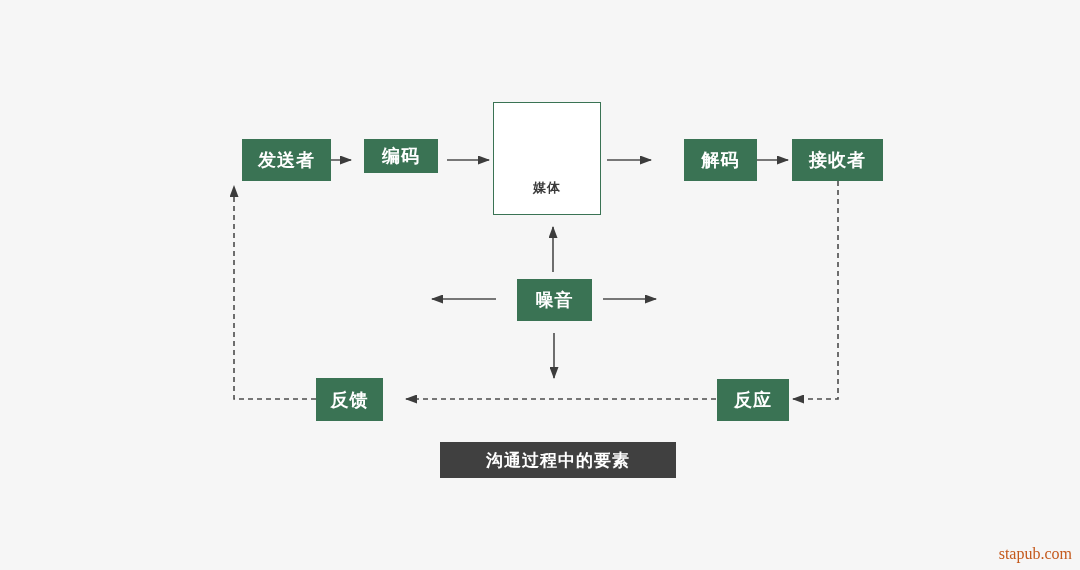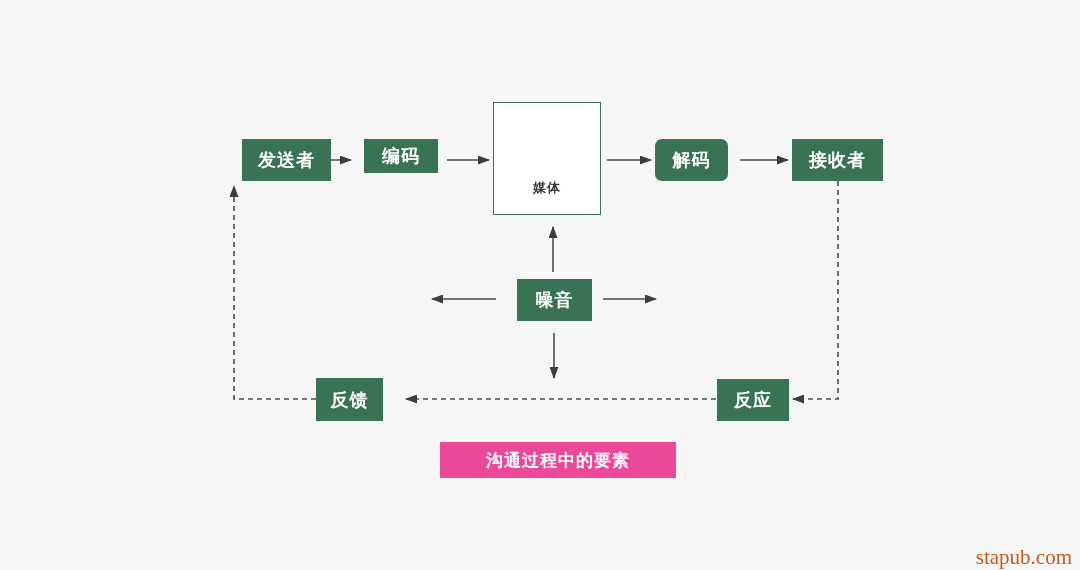--- a/index.html
+++ b/index.html
@@ -33,21 +33,21 @@
     font-weight: bold;
     font-size: 18px;
     letter-spacing: 1px;
     display: flex;
     align-items: center;
     justify-content: center;
     white-space: nowrap;
   }
   #n-sender   { left: 197px; top: 139px; width: 89px; height: 42px; margin-left: 45px; }
   #n-encode   { left: 364px; top: 139px; width: 74px; height: 34px; }
-  #n-decode   { left: 655px; top: 139px; width: 73px; height: 42px; border-radius: 7px; }
+  #n-decode   { left: 684px; top: 139px; width: 73px; height: 42px; }
   #n-receiver { left: 792px; top: 139px; width: 91px; height: 42px; }
   #n-noise    { left: 517px; top: 279px; width: 75px; height: 42px; }
   #n-feedback { left: 316px; top: 378px; width: 67px; height: 43px; }
   #n-reaction { left: 717px; top: 379px; width: 72px; height: 42px; }
 
   #media-box {
     position: absolute;
     left: 493px; top: 102px;
     width: 108px; height: 113px;
     background: #ffffff;
@@ -63,34 +63,34 @@
     text-align: center;
     font-weight: bold;
     font-size: 13px;
     color: #3a3a3a;
     letter-spacing: 1px;
   }
   #title-bar {
     position: absolute;
     left: 440px; top: 442px;
     width: 236px; height: 36px;
-    background: #ec4899;
+    background: #404040;
     color: #ffffff;
     font-weight: bold;
     font-size: 17px;
     letter-spacing: 1px;
     display: flex;
     align-items: center;
     justify-content: center;
   }
   #watermark {
     position: absolute;
     right: 8px; top: 545px;
     font-family: "Liberation Serif", serif;
-    font-size: 21px;
+    font-size: 16px;
     color: #c4591c;
   }
 </style>
 </head>
 <body>
 
 <div class="stage">
 
   <svg class="connectors" viewBox="0 0 1080 570" xmlns="http://www.w3.org/2000/svg">
     <defs>

